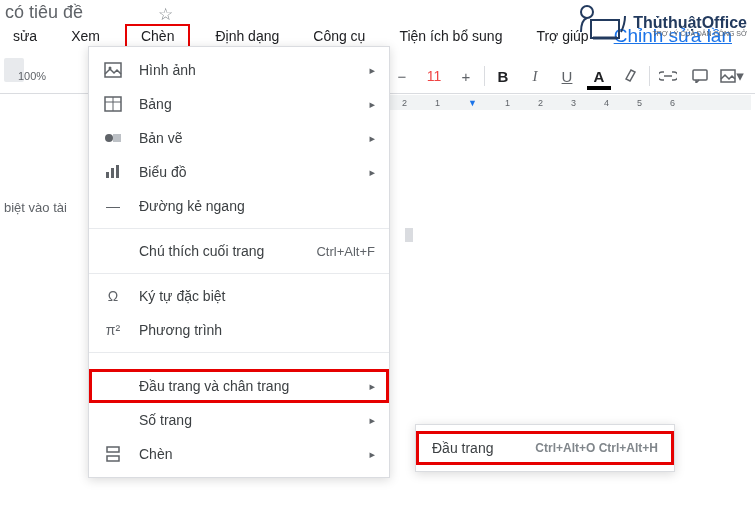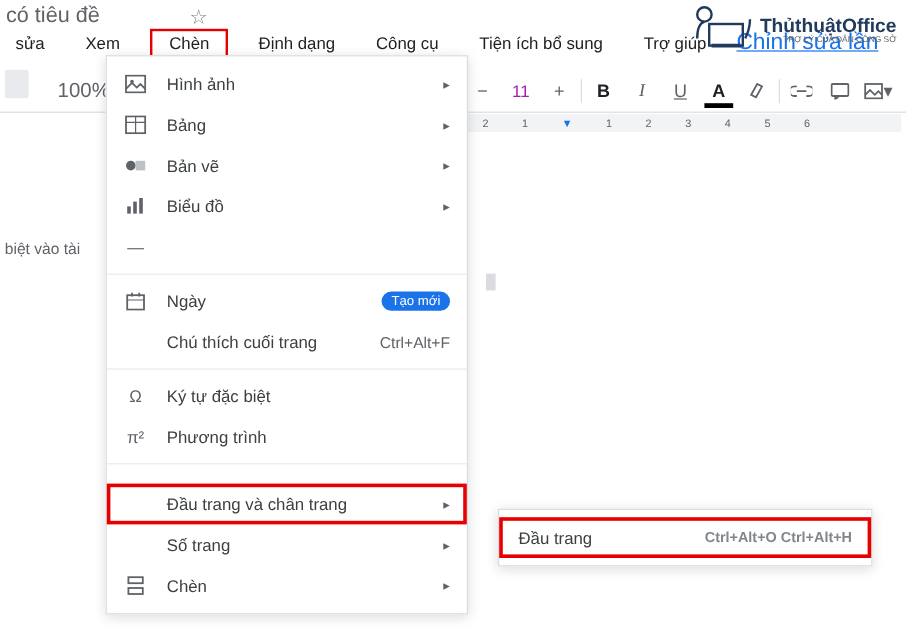--- a/index.html
+++ b/index.html
@@ -8,43 +8,43 @@
     .star { position:absolute; top:4px; left:158px; color:#80868b; font-size:17px; }
     .menubar { position:absolute; top:24px; left:0; right:0; display:flex; align-items:center; gap:16px; padding-left:4px; }
     .menubar-item { padding:4px 9px; color:#202124; cursor:pointer; font-size:14px; }
     .menubar-item.chen { border:2px solid #e60000; padding:2px 14px 2px 14px; font-weight:500; }
     .edit-link { margin-left:0; color:#1a73e8; font-size:19px; text-decoration:underline; }
     .tt-logo { position:absolute; top:2px; right:8px; display:flex; align-items:center; gap:4px; }
     .tt-logo .fig { width:56px; height:46px; }
     .tt-logo .text { font-weight:800; font-size:16px; color:#223a5e; }
     .tt-logo .sub { font-size:7px; color:#5f6368; text-align:right; margin-top:-2px;}
     .toolbar { position:absolute; top:58px; left:0; right:0; height:36px; border-bottom:1px solid #dadce0; display:flex; align-items:center; padding-left:4px; gap:8px; }
-    .zoom { color:#5f6368; font-size:17px; margin-left:44px;}
+    .zoom { color:#5f6368; font-size:11px; margin-left:14px;}
     .tb-right { position:absolute; left:388px; top:58px; height:36px; display:flex; align-items:center; gap:4px; }
     .tb-btn { width:28px; height:28px; display:flex; align-items:center; justify-content:center; color:#5f6368; cursor:pointer; font-size:15px; }
-    .tb-btn.font-size { font-size:14px; color:#a21caf; }
+    .tb-btn.font-size { font-size:14px; color:#ef4444; }
     .tb-btn.bold { font-weight:700; color:#202124; }
     .tb-btn.italic { font-style:italic; font-family:Georgia,serif; }
     .tb-btn.underline { text-decoration:underline; }
     .tb-sep { width:1px; height:20px; background:#dadce0; }
     .color-A { position:relative; font-weight:600; color:#202124; }
     .color-A::after { content:""; position:absolute; left:2px; right:2px; bottom:0px; height:4px; background:#000; }
     .ruler { position:absolute; top:95px; left:388px; right:4px; height:15px; background:linear-gradient(#f1f3f4,#f1f3f4); font-size:9px; color:#5f6368; display:flex; align-items:center; overflow:hidden; }
     .ruler span { margin:0 14px; }
     .body-text { position:absolute; top:200px; left:4px; color:#5f6368; font-size:13px; }
     .menu-panel { position:absolute; top:46px; left:88px; width:302px; background:#fff; border:1px solid #dadce0; box-shadow:0 2px 10px rgba(0,0,0,.15); padding:6px 0; }
     .menu-item { display:flex; align-items:center; padding:7px 14px; gap:16px; cursor:pointer; font-size:14px; color:#3c4043; position:relative; }
     .menu-ico { width:20px; height:20px; display:flex; align-items:center; justify-content:center; color:#5f6368; }
     .menu-label { flex:1; }
     .menu-arrow { color:#5f6368; font-size:11px; }
     .menu-shortcut { color:#5f6368; font-size:13px; }
     .menu-badge { background:#1a73e8; color:#fff; font-size:11px; padding:2px 8px; border-radius:9px; font-weight:500; }
     .menu-sep { height:1px; background:#e8eaed; margin:5px 0; }
     .menu-item.highlight { outline:3px solid #e60000; outline-offset:-3px;margin-top:16px; }
-    .submenu { position:absolute; top:424px; left:415px; width:312px; background:#fff; border:1px solid #dadce0; box-shadow:0 2px 10px rgba(0,0,0,.15); padding:6px 0; }
+    .submenu { position:absolute; top:424px; left:415px; width:260px; background:#fff; border:1px solid #dadce0; box-shadow:0 2px 10px rgba(0,0,0,.15); padding:6px 0; }
     .sub-item { display:flex; align-items:center; padding:9px 16px; gap:12px; cursor:pointer; font-size:14px; color:#3c4043; }
     .sub-item .lbl { flex:1; }
     .sub-item .sc { color:#80868b; font-size:12px;font-weight:bold; }
     .sub-item.highlight { outline:3px solid #e60000; outline-offset:-3px; }
     .page-handle { position:absolute; top:228px; left:405px; width:8px; height:14px; background:#dadce0; }
     .docs-icon { position:absolute; top:58px; left:4px; width:20px; height:24px; }
   </style>
 </head>
 <body>
 
@@ -172,34 +172,23 @@
           <rect x="2" y="8" width="3" height="6" fill="#5f6368"></rect>
           <rect x="7" y="4" width="3" height="10" fill="#5f6368"></rect>
           <rect x="12" y="1" width="3" height="13" fill="#5f6368"></rect>
         </svg>
       </span>
     <span class="menu-label">Biểu đồ</span>
       <span class="menu-arrow">▸</span>
   </div>
   <div class="menu-item">
     <span class="menu-ico">—</span>
+    <span class="menu-label">Đường kẻ ngang</span>
   </div>
   <div class="menu-sep"></div>
-  <div class="menu-item">
-    <span class="menu-ico">
-        <svg width="16" height="16" viewBox="0 0 16 16">
-          <rect x="1" y="3" width="14" height="12" fill="none" stroke="#5f6368" stroke-width="1.5"></rect>
-          <line x1="1" y1="7" x2="15" y2="7" stroke="#5f6368"></line>
-          <line x1="5" y1="1" x2="5" y2="4" stroke="#5f6368" stroke-width="1.5"></line>
-          <line x1="11" y1="1" x2="11" y2="4" stroke="#5f6368" stroke-width="1.5"></line>
-        </svg>
-      </span>
-    <span class="menu-label">Ngày</span>
-    <span class="menu-badge">Tạo mới</span>
-  </div>
   <div class="menu-item">
     <span class="menu-ico"></span>
     <span class="menu-label">Chú thích cuối trang</span>
     <span class="menu-shortcut">Ctrl+Alt+F</span>
   </div>
   <div class="menu-sep"></div>
   <div class="menu-item">
     <span class="menu-ico">Ω</span>
     <span class="menu-label">Ký tự đặc biệt</span>
   </div>

